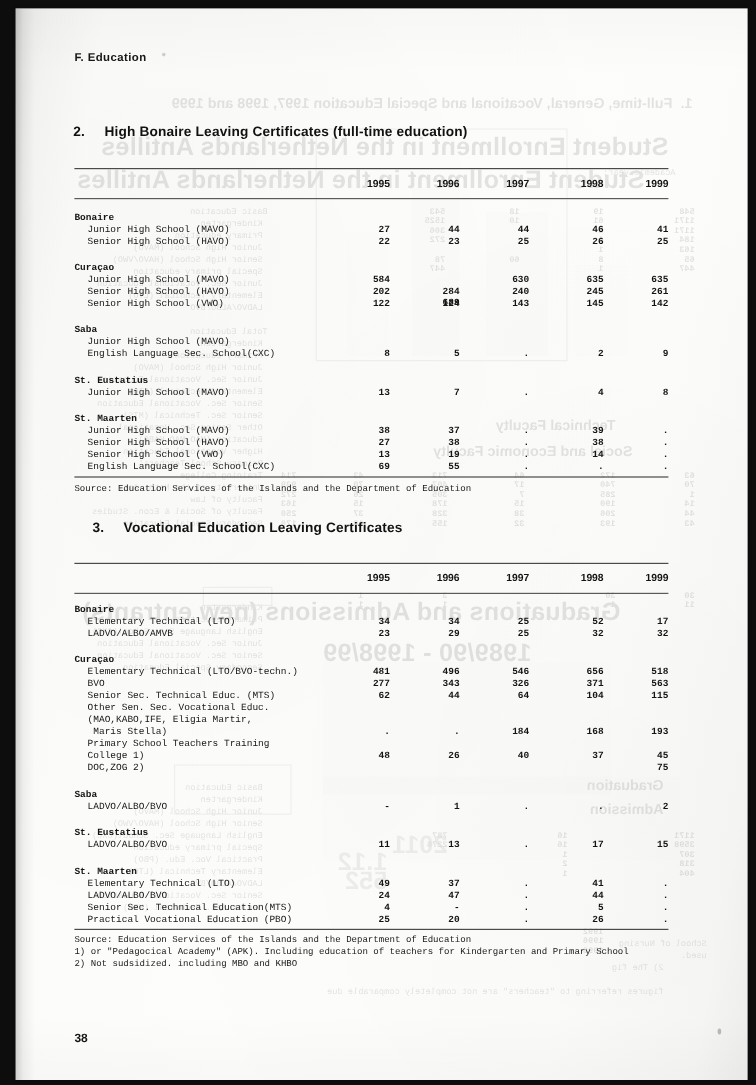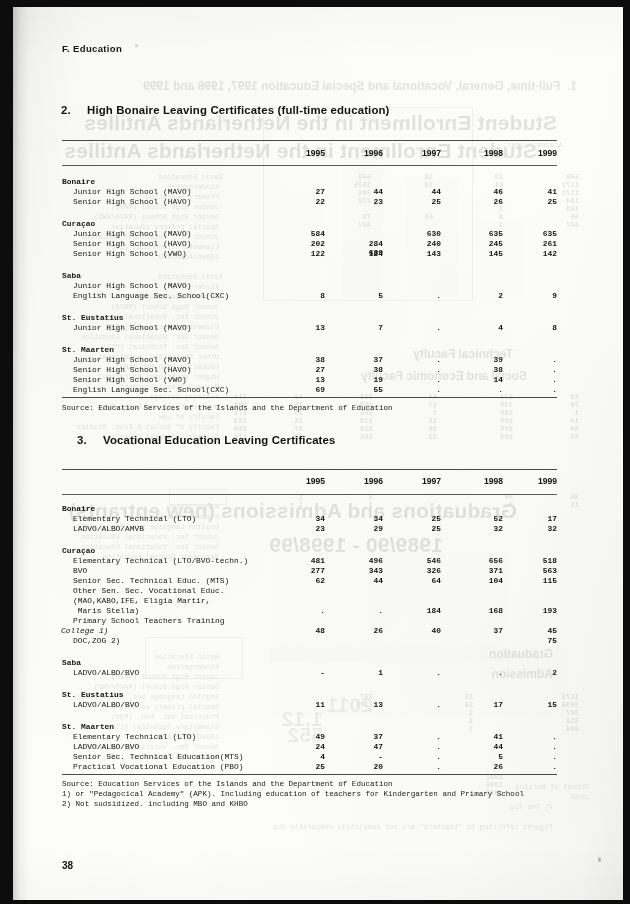--- a/index.html
+++ b/index.html
@@ -384,21 +384,21 @@
       <div class="cellcol" style="left:500px; top:517px; width:44px;">32</div>
 
       <div class="mono b" style="left:49px;  top:539px;">Curaçao</div>
       <div class="mono" style="left:60px;  top:549px;">Elementary Technical (LTO/BVO-techn.)</div>
       <div class="mono" style="left:60px;  top:559px;">BVO</div>
       <div class="mono" style="left:60px;  top:569px;">Senior Sec. Technical Educ. (MTS)</div>
       <div class="mono" style="left:60px;  top:579px;">Other Sen. Sec. Vocational Educ.</div>
       <div class="mono" style="left:60px;  top:589px;">(MAO,KABO,IFE, Eligia Martir,</div>
       <div class="mono" style="left:60px;  top:599px;"> Maris Stella)</div>
       <div class="mono" style="left:60px;  top:609px;">Primary School Teachers Training</div>
-      <div class="mono" style="left:48px;  top:619px;font-style:italic;">College 1)</div>
+      <div class="mono" style="left:60px;  top:619px;">College 1)</div>
       <div class="mono" style="left:60px;  top:629px;">DOC,ZOG 2)</div>
 
       <div class="cellcol" style="left:264px; top:549px; width:48px;">481</div>
       <div class="cellcol" style="left:322px; top:549px; width:48px;">496</div>
       <div class="cellcol" style="left:380px; top:549px; width:48px;">546</div>
       <div class="cellcol" style="left:442px; top:549px; width:48px;">656</div>
       <div class="cellcol" style="left:500px; top:549px; width:44px;">518</div>
       <div class="cellcol" style="left:264px; top:559px; width:48px;">277</div>
       <div class="cellcol" style="left:322px; top:559px; width:48px;">343</div>
       <div class="cellcol" style="left:380px; top:559px; width:48px;">326</div>

